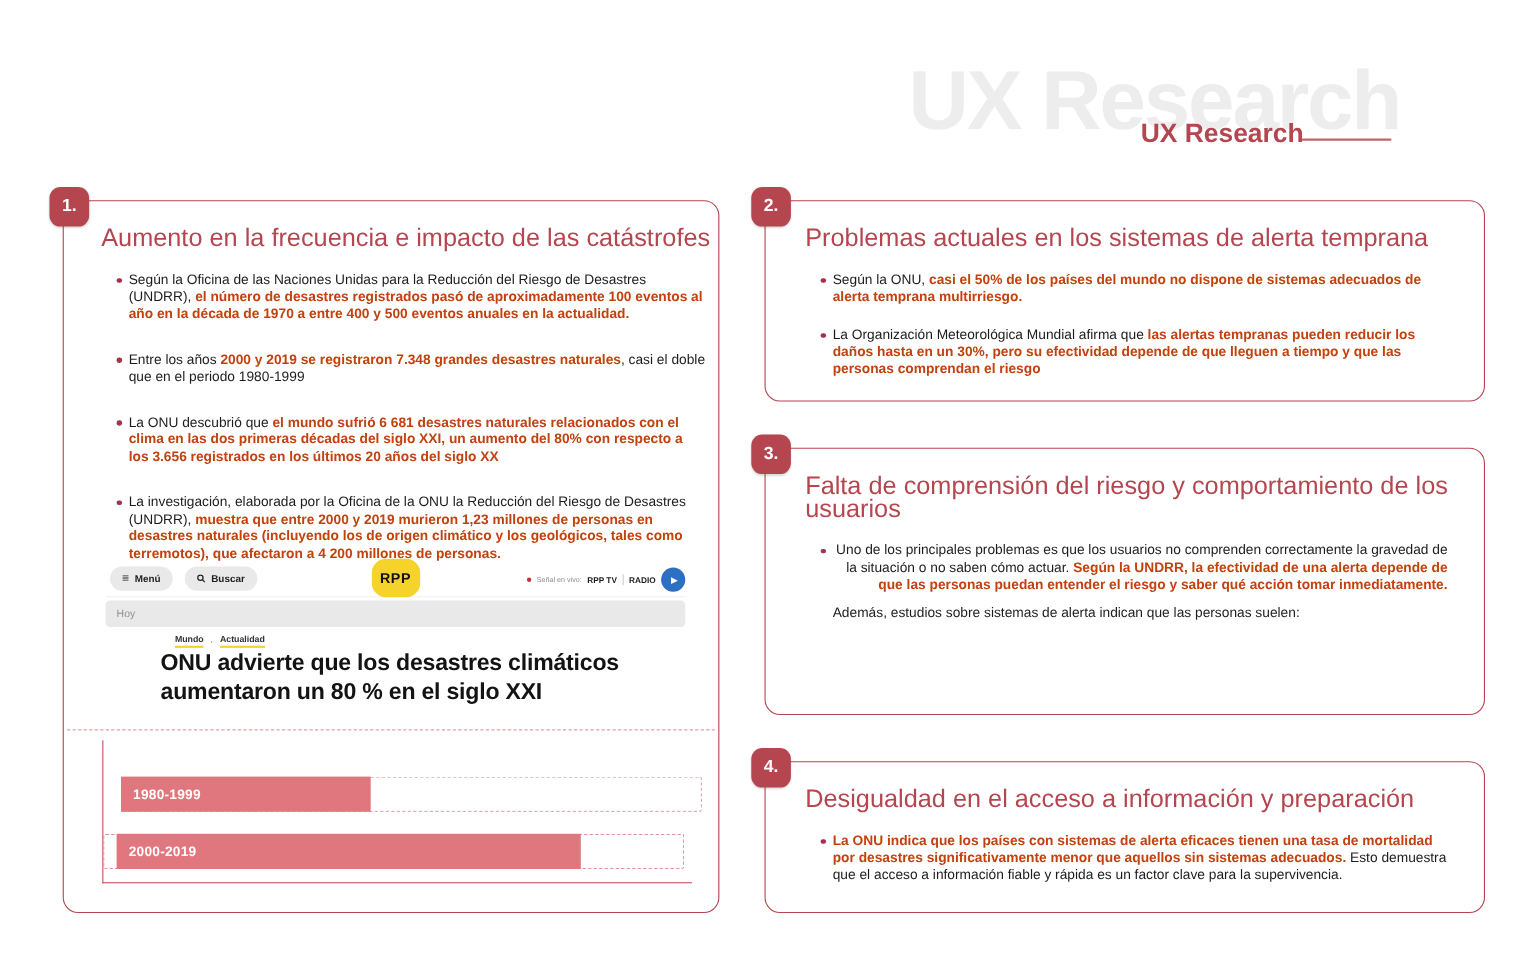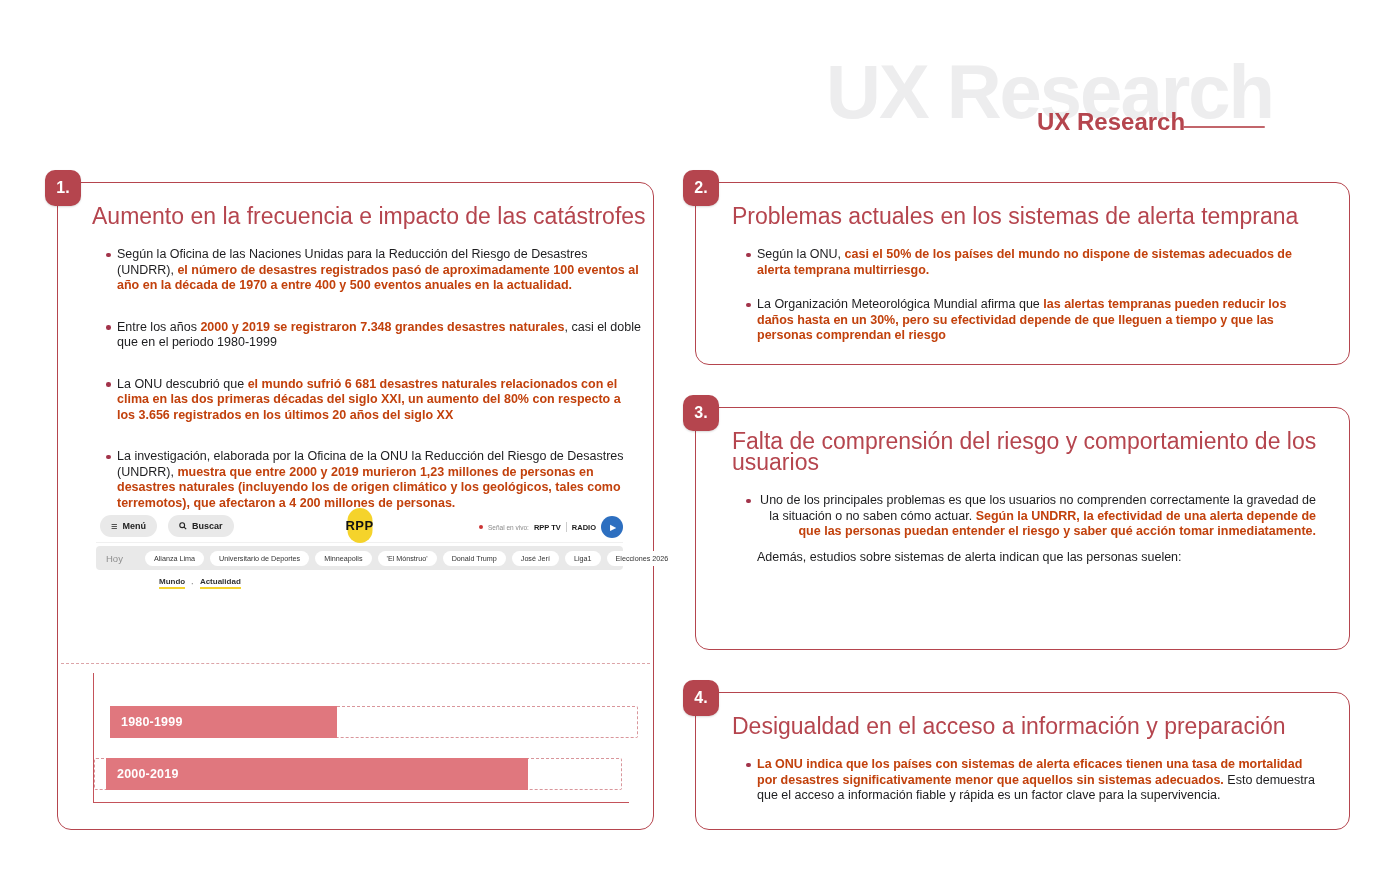--- a/index.html
+++ b/index.html
@@ -43,21 +43,21 @@
   ul.sub-bullets li::before{content:'';position:absolute;left:0;top:5.5px;width:4.5px;height:4.5px;border-radius:50%;background:#a2334a;}
 
   
   .news{position:absolute;left:38px;top:330px;width:527px;height:148px;}
   .news-top{position:absolute;left:0;top:0;width:100%;height:30px;border-bottom:1px solid #f0f0f0;}
   .pill{position:absolute;top:2px;height:22px;background:#e9e9e9;border-radius:12px;display:flex;align-items:center;gap:5px;padding:0 11px;font-size:9px;font-weight:700;color:#222;cursor:pointer;}
   .menu-pill{left:4px;}
   .search-pill{left:72px;}
   .menu-glyph{font-size:11px;line-height:1;color:#222;}
   .search-glyph{width:8px;height:8px;display:inline-block;}
-  .rpp-logo{position:absolute;left:50%;top:-5px;transform:translateX(-50%);width:25px;height:35px;background:var(--yellow);border-radius:13px;display:flex;align-items:center;justify-content:center;font-size:13px;font-weight:800;color:#111;letter-spacing:.5px;cursor:pointer;}
+  .rpp-logo{position:absolute;left:50%;top:-5px;transform:translateX(-50%);width:44px;height:35px;background:var(--yellow);border-radius:13px;display:flex;align-items:center;justify-content:center;font-size:13px;font-weight:800;color:#111;letter-spacing:.5px;cursor:pointer;}
   .live-group{position:absolute;right:0;top:2px;height:24px;display:flex;align-items:center;gap:5px;}
   .live-dot{width:4px;height:4px;border-radius:50%;background:#c33;}
   .live-prefix{font-size:6.5px;color:#8a8a8a;}
   .live-link{font-size:7.5px;font-weight:800;color:#1a1a1a;cursor:pointer;}
   .live-sep{width:1px;height:10px;background:#ccc;}
   .play-btn{width:22px;height:22px;border-radius:50%;background:#2d6fc0;color:#fff;font-size:8px;display:flex;align-items:center;justify-content:center;padding-left:2px;cursor:pointer;}
   .news-topics{position:absolute;left:0;top:33px;width:100%;height:24px;background:#e9e9e9;border-radius:4px;display:flex;align-items:center;gap:22px;padding:0 10px;}
   .today{font-size:9.5px;color:#8f8f8f;}
   .topic-pill{background:#fff;border-radius:9px;padding:3px 9px;font-size:7.2px;color:#333;white-space:nowrap;cursor:pointer;}
   .breadcrumb{position:absolute;left:63px;top:64px;display:flex;align-items:center;gap:6px;font-size:8px;font-weight:700;color:#333;}
@@ -110,36 +110,27 @@
         <span class="live-dot"></span>
         <span class="live-prefix">Señal en vivo:</span>
         <span class="live-link">RPP TV</span>
         <span class="live-sep"></span>
         <span class="live-link">RADIO</span>
         <span class="play-btn">▶</span>
       </div>
     </div>
     <div class="news-topics">
       <span class="today">Hoy</span>
-      <span style="display:flex;gap:6px;">
-          <span class="topic-pill">Alianza Lima</span>
-          <span class="topic-pill">Universitario de Deportes</span>
-          <span class="topic-pill">Minneapolis</span>
-          <span class="topic-pill">'El Mónstruo'</span>
-          <span class="topic-pill">Donald Trump</span>
-          <span class="topic-pill">José Jerí</span>
-          <span class="topic-pill">Liga1</span>
-          <span class="topic-pill">Elecciones 2026</span>
-        </span>
     </div>
     <div class="breadcrumb">
       <span class="crumb">Mundo</span>
       <span class="crumb-sep">·</span>
       <span class="crumb">Actualidad</span>
     </div>
+    <h1 class="headline">ONU advierte que los desastres climáticos aumentaron un 80 % en el siglo XXI</h1>
   </div>
 
   <div class="chart-sep"></div>
   <div class="chart">
       <div class="bar-row">
         <div class="bar-box"></div>
         <div class="bar-fill" style="width: 43%; background: rgb(224, 119, 126);">
           <span class="bar-label">1980-1999</span>
         </div>
       </div>

